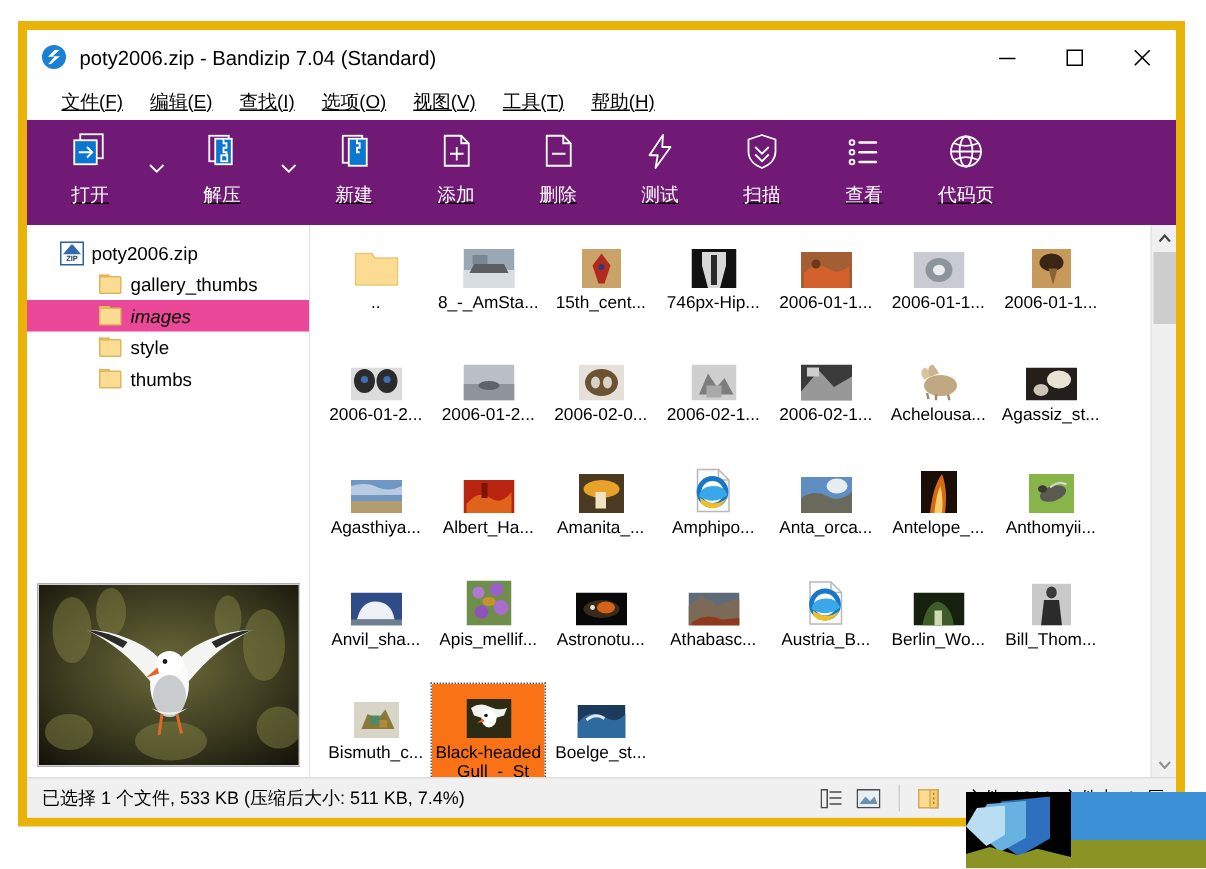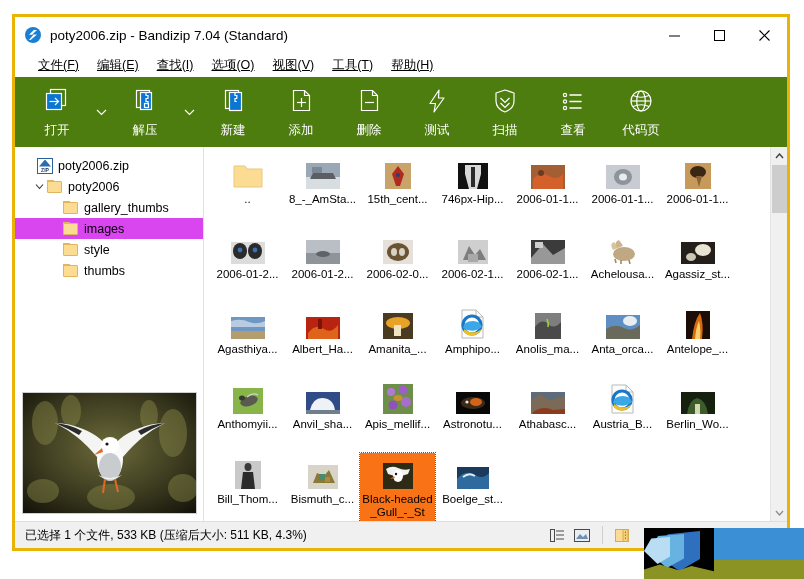--- a/index.html
+++ b/index.html
@@ -3,21 +3,21 @@
 <meta charset="utf-8">
 <style>
   html,body{margin:0;padding:0;background:#ffffff;}
   body{font-family:"Liberation Sans","DejaVu Sans",sans-serif;}
   #app{
     position:relative;width:804px;height:579px;overflow:hidden;
     background:#ffffff;
   }
   .window{
     position:absolute;left:12px;top:14px;width:778px;height:537px;
-    background:#ffffff;border:3px solid #eab308;box-sizing:border-box;
+    background:#ffffff;border:6px solid #eab308;box-sizing:border-box;
     display:flex;flex-direction:column;
   }
   
   .titlebar{
     height:36px;flex:0 0 36px;display:flex;align-items:center;
     background:#ffffff;position:relative;
   }
   .app-icon{
     width:16px;height:16px;margin-left:10px;border-radius:50%;
     background:#1b7fd4;position:relative;flex:0 0 16px;
@@ -39,22 +39,23 @@
   
   .menubar{
     height:24px;flex:0 0 24px;display:flex;align-items:center;
     background:#ffffff;padding-left:14px;text-decoration:underline;
   }
   .menu-item{
     font-size:12.5px;color:#000;padding:2px 9px;white-space:nowrap;
   }
   
   .toolbar{
-    flex:0 0 70px;background:#4d7c0f;display:flex;align-items:center;
+    flex:0 0 70px;background:#701a75;display:flex;align-items:flex-start;
     padding:0 8px;
+    text-decoration:underline;
   }
   .tb-btn{
     width:68px;height:64px;display:flex;flex-direction:column;
     align-items:center;justify-content:center;color:#ffffff;
   }
   .tb-btn .tb-ico{height:34px;display:flex;align-items:center;justify-content:center;}
   .tb-btn .tb-lbl{font-size:12.5px;margin-top:3px;white-space:nowrap;}
   .tb-caret{
     width:20px;height:64px;display:flex;align-items:center;justify-content:center;
     color:#ffffff;
@@ -67,21 +68,21 @@
     border-right:1px solid #e2e2e2;background:#ffffff;gap:36px;
   }
   .tree{
     flex:1 1 auto;padding:8px 0 0 0;overflow:hidden;
     border-bottom:1px solid #ffffff;
   }
   .tree-row{
     display:flex;align-items:center;height:21px;font-size:12.5px;color:#000;
     padding-left:6px;white-space:nowrap;
   }
-  .tree-row.selected{background:#d946ef;}
+  .tree-row.selected{background:#ec4899;font-style:italic;}
   .tw{width:16px;flex:0 0 16px;display:flex;align-items:center;justify-content:center;}
   .indent{flex:0 0 auto;}
   .zip-ico{
     width:16px;height:16px;flex:0 0 16px;margin-right:5px;position:relative;
     background:#ffffff;border:1px solid #2b5f9e;box-sizing:border-box;
   }
   .zip-ico::before{
     content:"";position:absolute;left:1px;top:1px;right:1px;height:7px;
     background:#2b6cb0;
     clip-path:polygon(50% 0,100% 100%,0 100%);
@@ -337,33 +338,20 @@
 
       <div class="sidebar">
         <div class="tree">
 
           <div class="tree-row">
             <span class="tw"></span>
             <span class="zip-ico"></span>
             <span>poty2006.zip</span>
           </div>
 
-          <div class="tree-row">
-            <span class="indent" style="width:10px"></span>
-            <span class="tw">
-              <svg class="ic" width="9" height="7" viewBox="0 0 9 7">
-                  <polyline points="1,1.5 4.5,5.5 8,1.5" fill="none" stroke="#333" stroke-width="1.1"></polyline>
-                </svg>
-            </span>
-            <span class="folder-ico">
-                <span class="ft"></span>
-                <span class="fb"></span>
-              </span>
-            <span>poty2006</span>
-          </div>
 
           <div class="tree-row">
             <span class="indent" style="width:42px"></span>
             <span class="folder-ico">
                 <span class="ft"></span>
                 <span class="fb"></span>
               </span>
             <span>gallery_thumbs</span>
           </div>
 
@@ -619,30 +607,20 @@
               <svg width="28" height="30" viewBox="0 0 28 30">
                 <path d="M3 1 h14 l7 7 v21 h-21z" fill="#fdfdfd" stroke="#b8b8b8"></path>
                 <polyline points="17,1 17,8 24,8" fill="none" stroke="#b8b8b8"></polyline>
                 <circle cx="13" cy="16" r="9" fill="none" stroke="#1878c8" stroke-width="3.2"></circle>
                 <path d="M5 20 q9 7 18 0 q-6 9 -14 6 q-5 -2 -4 -6z" fill="#f0c020"></path>
                 <path d="M4 19 q10 6 19 -1 q-2 -6 -9 -6 q-9 0 -10 7z" fill="#3aa8e8"></path>
               </svg>
             </div>
             <div class="cap">Amphipo...</div>
           </div>
-          <div class="cell">
-            <div class="thumb">
-                <svg width="26" height="26" viewBox="0 0 26 26">
-                  <rect width="26" height="26" fill="#7e7e7e"></rect>
-                  <path d="M0 14 q7 -9 13 -3 q6 6 13 -2 v17 h-26z" fill="#4a4a4a"></path>
-                  <path d="M12 6 q2 4 1 8" stroke="#9ed13a" stroke-width="1.6" fill="none"></path>
-                </svg>
-              </div>
-            <div class="cap">Anolis_ma...</div>
-          </div>
 
           <div class="cell">
             <div class="thumb">
                 <svg width="34" height="24" viewBox="0 0 34 24">
                   <rect width="34" height="24" fill="#5f8fc2"></rect>
                   <ellipse cx="24" cy="6" rx="7" ry="5" fill="#e8edf2"></ellipse>
                   <path d="M0 14 q9 -6 18 -1 q8 4 16 -3 v14 h-34z" fill="#6a6a5c"></path>
                 </svg>
               </div>
             <div class="cap">Anta_orca...</div>
@@ -791,21 +769,21 @@
           <div class="down">
             <svg class="ic" width="9" height="6" viewBox="0 0 9 6">
                 <polyline points="1,1 4.5,5 8,1" fill="none" stroke="#909090" stroke-width="1.4"></polyline>
               </svg>
           </div>
         </div>
       </div>
     </div>
 
     <div class="statusbar">
-      <div class="st-left">已选择 1 个文件, 533 KB (压缩后大小: 511 KB, 4.3%)</div>
+      <div class="st-left">已选择 1 个文件, 533 KB (压缩后大小: 511 KB, 7.4%)</div>
       <div class="st-icons">
         <div class="st-ic">
           <svg class="ic" width="15" height="13" viewBox="0 0 15 13">
               <rect x="0.5" y="0.5" width="4" height="12" fill="none" stroke="#4a4a4a"></rect>
               <line x1="6" y1="2" x2="14" y2="2" stroke="#4a4a4a"></line>
               <line x1="6" y1="6" x2="14" y2="6" stroke="#4a4a4a"></line>
               <line x1="6" y1="10" x2="14" y2="10" stroke="#4a4a4a"></line>
             </svg>
         </div>
         <div class="st-ic">

